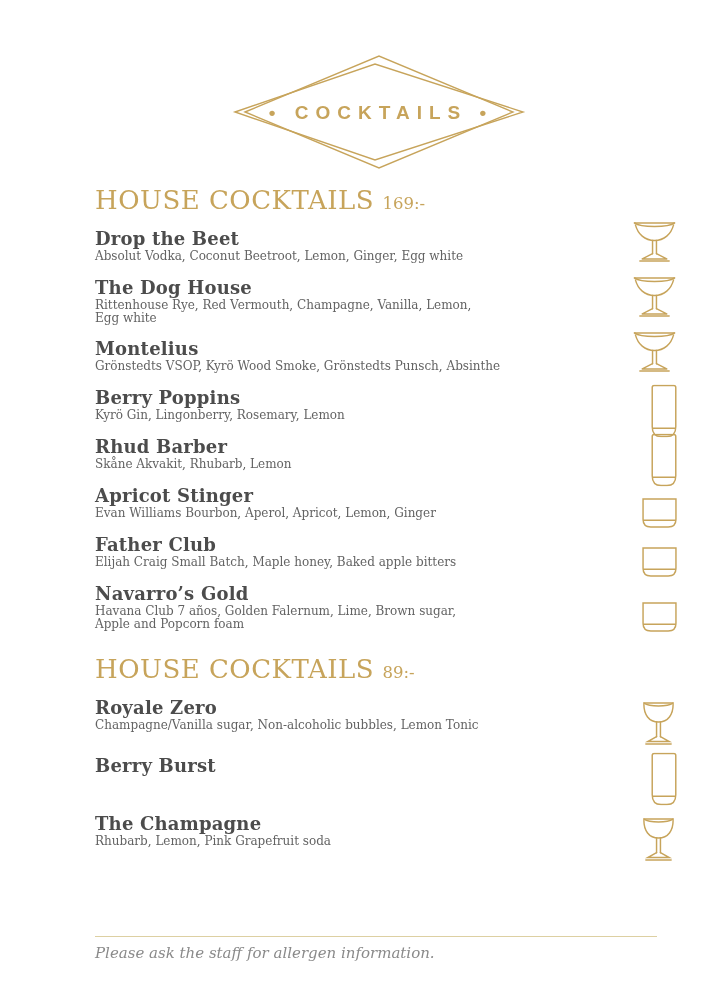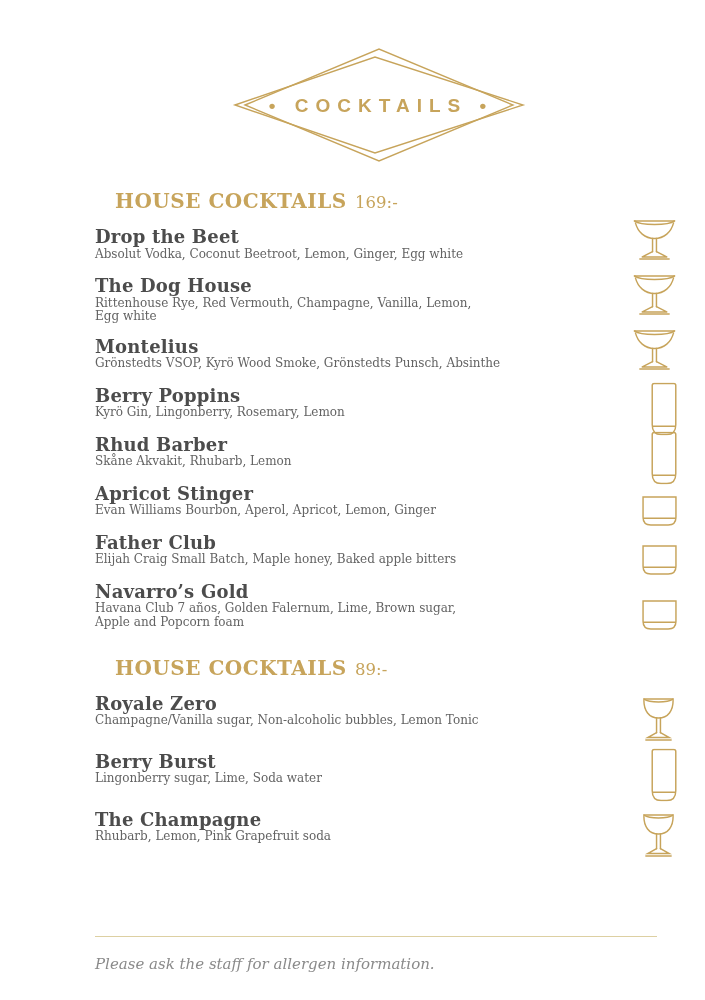--- a/index.html
+++ b/index.html
@@ -11,33 +11,33 @@
     --bg:#ffffff;
   }
   *{margin:0;padding:0;box-sizing:border-box;}
   html,body{background:#ffffff;}
   body{
     width:705px;height:1000px;position:relative;overflow:hidden;
     font-family:"DejaVu Serif","Liberation Serif",serif;
     background:var(--bg);
   }
   
-  .logo{position:absolute;left:229px;top:43px;width:300px;height:122px;}
+  .logo{position:absolute;left:229px;top:50px;width:300px;height:122px;}
   .logo svg{display:block;width:100%;height:100%;}
   .logo polygon{fill:none;stroke:var(--gold);stroke-width:1.4;}
   .logo text{
     font-family:"Liberation Sans","DejaVu Sans",sans-serif;
     font-weight:bold;font-size:19px;letter-spacing:7px;
     fill:var(--gold);
   }
   
   .menu{position:absolute;left:0;top:0;width:705px;padding:187px 28px 0 95px;}
   .section-header{margin:0 0 15px 0;line-height:1.05;}
   .section-title{
-    color:var(--gold);font-weight:bold;font-size:20px;letter-spacing:.5px;margin-left:20px;
+    color:var(--gold);font-weight:normal;font-size:26px;letter-spacing:.5px;
   }
   .section-price{color:var(--gold);font-weight:normal;font-size:16.5px;text-align:center;}
   .section{margin-bottom:1px;}
   .section + .section{margin-top:24px;}
   .item{position:relative;min-height:36px;margin-bottom:13px;}
   .section.mocktails .item{margin-bottom:22px;}
   .item-name{
     font-size:18px;font-weight:bold;color:var(--title);line-height:1.08;
     letter-spacing:.2px;
   }
@@ -52,21 +52,21 @@
   .glass svg{display:block;}
   .glass path{fill:none;stroke:currentColor;stroke-width:1.5;stroke-linecap:round;}
   [data-name="coupe-glass-icon"]{margin-top:-6px;}
   [data-name="highball-glass-icon"]{margin-top:5px;}
   [data-name="rocks-glass-icon"]{margin-top:9px;}
   [data-name="wine-glass-icon"]{margin-top:8px;}
   
   .footer{
     position:absolute;left:95px;top:936px;width:562px;
     border-top:1px solid var(--gold-light);
-    padding-top:18px;
+    padding-top:7px;
   }
   .footer-note{font-style:italic;font-size:15px;color:var(--muted);}
 </style>
 </head>
 <body data-name="cocktail-menu-page">
 
 <div class="logo" data-name="cocktails-logo">
   <svg viewBox="0 0 300 122">
     <polygon data-name="diamond-outline-outer" points="6,62 146,14 294,62 146,110"></polygon>
     <polygon data-name="diamond-outline-inner" points="16,62 150,6 284,62 150,118"></polygon>
@@ -209,21 +209,20 @@
               <path d="M17,21 V36"></path>
               <path d="M21,21 V36"></path>
               <path d="M17,36 L8,41 H30 L21,36"></path>
               <path d="M6,43.5 H32"></path>
             </svg>
           </span>
         </div>
 
         <div class="item" data-name="menu-item">
           <div class="item-name" data-name="item-name">Berry Burst</div>
-          <div class="item-ingredients" data-name="item-ingredients">Lingonberry sugar, Lime, Soda water</div>
           <span class="glass" data-name="highball-glass-icon">
             <svg viewBox="0 0 26 54" width="26" height="53">
               <path d="M3,1 H23 Q25,1 25,3 V43 Q25,53 16,53 H10 Q1,53 1,43 V3 Q1,1 3,1 Z"></path>
               <path d="M1.5,44.5 H24.5"></path>
             </svg>
           </span>
         </div>
 
         <div class="item" data-name="menu-item">
           <div class="item-name" data-name="item-name">The Champagne</div>

